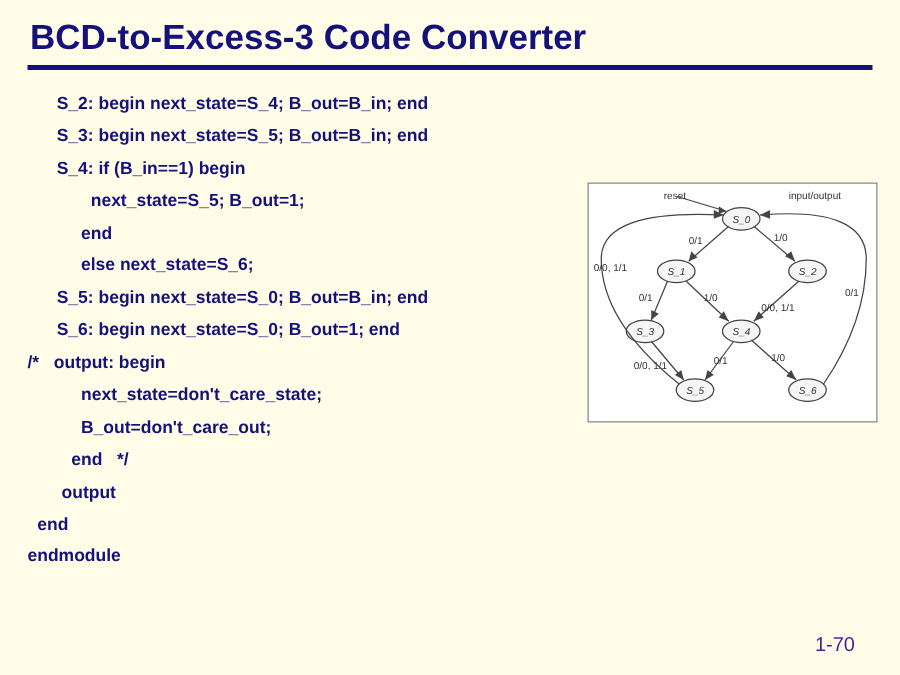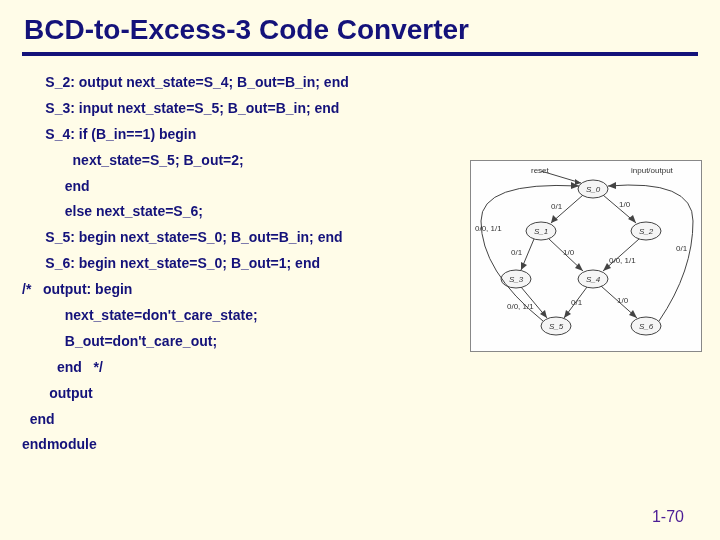--- a/index.html
+++ b/index.html
@@ -40,21 +40,21 @@
   .pagenum {
     position: absolute;
     right: 36px;
     bottom: 14px;
     color: #4c1d95;
     font-size: 16px;
   }
   .diagram {
     position: absolute;
     right: 18px;
-    top: 160px;
+    top: 146px;
     width: 230px;
     height: 190px;
     border: 1px solid #888;
     background: #fefefe;
   }
   .diagram svg { width: 100%; height: 100%; }
   .node {
     fill: #f5f5f5;
     stroke: #444;
     stroke-width: 1;
@@ -76,24 +76,24 @@
     font-style: italic;
   }
 </style>
 </head>
 <body>
 
 <div class="slide">
   <div class="title">BCD-to-Excess-3 Code Converter</div>
   <div class="rule"></div>
 
-  <div class="codeblock"><span>      S_2: output next_state=S_4; B_out=B_in; end</span>
-<span>      S_3: input next_state=S_5; B_out=B_in; end</span>
+  <div class="codeblock"><span>      S_2: begin next_state=S_4; B_out=B_in; end</span>
+<span>      S_3: begin next_state=S_5; B_out=B_in; end</span>
 <span>      S_4: if (B_in==1) begin</span>
-<span>             next_state=S_5; B_out=2;</span>
+<span>             next_state=S_5; B_out=1;</span>
 <span>           end</span>
 <span>           else next_state=S_6;</span>
 <span>      S_5: begin next_state=S_0; B_out=B_in; end</span>
 <span>      S_6: begin next_state=S_0; B_out=1; end</span>
 <span>/*   output: begin</span>
 <span>           next_state=don't_care_state;</span>
 <span>           B_out=don't_care_out;</span>
 <span>         end   */</span>
 <span>       output</span>
 <span>  end</span>

